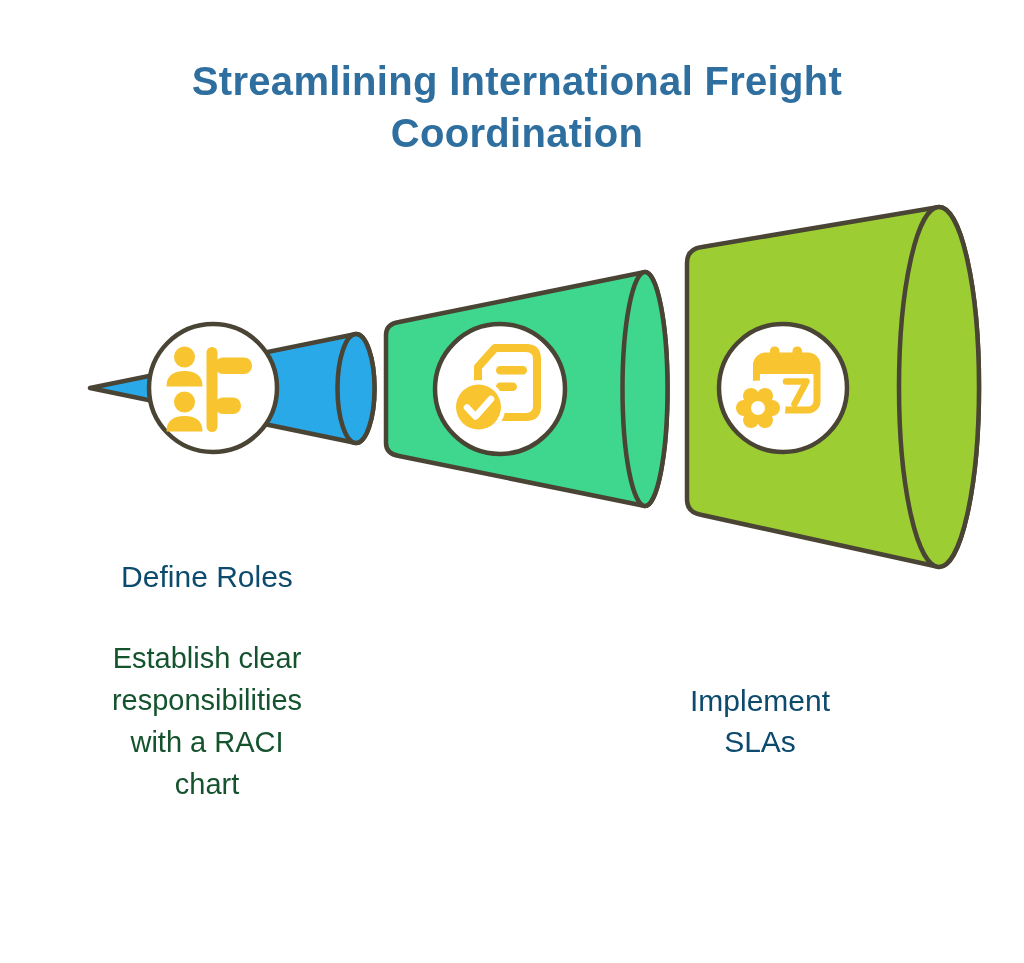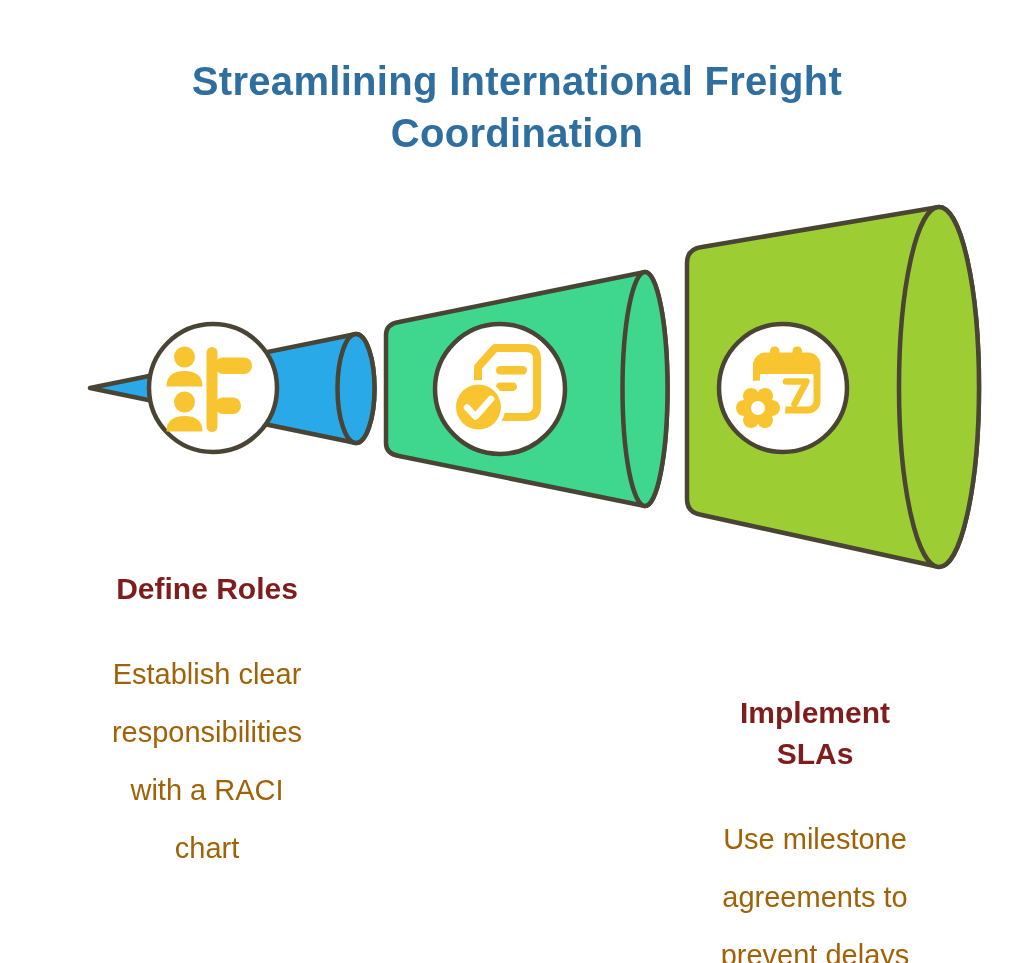--- a/index.html
+++ b/index.html
@@ -20,28 +20,28 @@
     letter-spacing: 0.3px;
   }
   #diagram-svg { position: absolute; left: 0; top: 0; }
   .stage-text {
     position: absolute;
     transform: translateX(-50%);
     text-align: center;
     white-space: pre-line;
   }
   .stage-text h2 {
-    margin: 12px;
-    font-size: 30px; line-height: 41px; font-weight: 700;
-    color: #7f1d1d;
+    margin: 0;
+    font-size: 30px; line-height: 41px; font-weight: 400;
+    color: #0c4a6e;
   }
   .stage-text p {
-    margin: 6px 0 0 0;
-    font-size: 29px; line-height: 58px; font-weight: 400;
-    color: #a16207;
+    margin: 22px 0 0 0;
+    font-size: 29px; line-height: 42px; font-weight: 400;
+    color: #14532d;
   }
   .ol { stroke: #4A4435; stroke-width: 4.5; stroke-linejoin: round; stroke-linecap: round; }
   .icnS { fill: none; stroke-linejoin: round; stroke-linecap: round; }
 </style>
 </head>
 <body>
 
 <h1 class="page-title">Streamlining International Freight
 Coordination</h1>
 
@@ -106,19 +106,16 @@
   <h2>Define Roles</h2>
   <p>Establish clear
 responsibilities
 with a RACI
 chart</p>
 </div>
 
 <div class="stage-text" style="left:494px; top:600px; width:310px;">
 </div>
 
-<div class="stage-text" style="left:815px; top:662px; width:310px;">
+<div class="stage-text" style="left:760px; top:662px; width:310px;">
   <h2>Implement
 SLAs</h2>
-  <p>Use milestone
-agreements to
-prevent delays</p>
 </div>
 
 </body></html>

